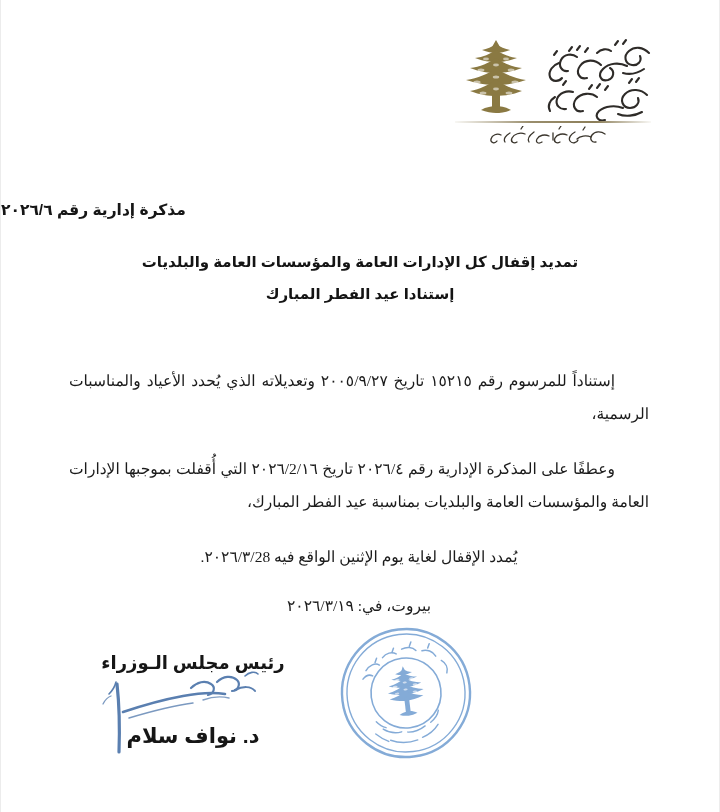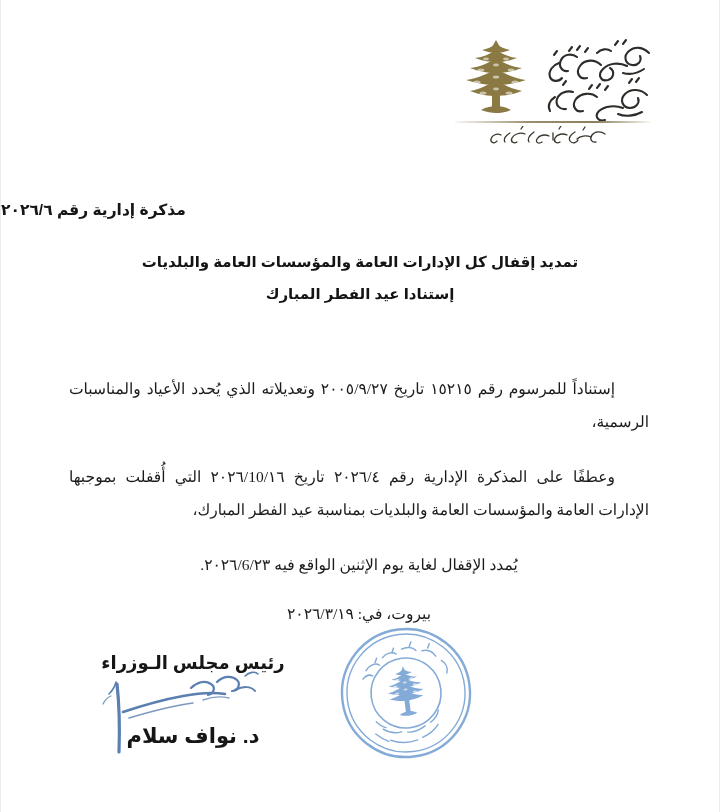--- a/index.html
+++ b/index.html
@@ -94,21 +94,21 @@
     font-weight: bold;
     font-size: 15px;
     color: #141414;
     line-height: 32px;
   }
   .doc-subtitle .l2 { display: block; }
 
   
   .body-block {
     position: absolute;
-    top: 372px;
+    top: 364px;
     right: 70px;
     width: 580px;
     text-align: justify;
     text-align-last: right;
     font-size: 15.5px;
     line-height: 33px;
     color: #1b1b1b;
   }
   .para {
     margin: 0 0 22px 0;
@@ -258,22 +258,22 @@
 
   <div class="doc-title">مذكرة إدارية رقم ٢٠٢٦/٦</div>
 
   <div class="doc-subtitle">
     <span class="l1">تمديد إقفال كل الإدارات العامة والمؤسسات العامة والبلديات</span>
     <span class="l2">إستنادا عيد الفطر المبارك</span>
   </div>
 
   <div class="body-block">
     <p class="para p1">إستناداً للمرسوم رقم ١٥٢١٥ تاريخ ٢٠٠٥/٩/٢٧ وتعديلاته الذي يُحدد الأعياد والمناسبات الرسمية،</p>
-    <p class="para p2">وعطفًا على المذكرة الإدارية رقم ٢٠٢٦/٤ تاريخ ٢٠٢٦/10/١٦ التي أُقفلت بموجبها الإدارات العامة والمؤسسات العامة والبلديات بمناسبة عيد الفطر المبارك،</p>
-    <p class="para p3">يُمدد الإقفال لغاية يوم الإثنين الواقع فيه ٢٠٢٦/6/٢٣.</p>
+    <p class="para p2">وعطفًا على المذكرة الإدارية رقم ٢٠٢٦/٤ تاريخ ٢٠٢٦/2/١٦ التي أُقفلت بموجبها الإدارات العامة والمؤسسات العامة والبلديات بمناسبة عيد الفطر المبارك،</p>
+    <p class="para p3">يُمدد الإقفال لغاية يوم الإثنين الواقع فيه ٢٠٢٦/٣/28.</p>
     <p class="dateline">بيروت، في: ٢٠٢٦/٣/١٩</p>
   </div>
 
   <div class="sig-block">
     <div class="sig-role">رئيس مجلس الـوزراء</div>
 
     <svg class="sig-ink" viewBox="0 0 176 92" aria-hidden="true">
       <g fill="none" stroke="#5a7fb0" stroke-linecap="round" stroke-linejoin="round">
         <path d="M22 18 C24 36, 25 58, 24 86" stroke-width="3.2"></path>
         <path d="M14 28 C18 24, 20 20, 21 16" stroke-width="1.6"></path>

